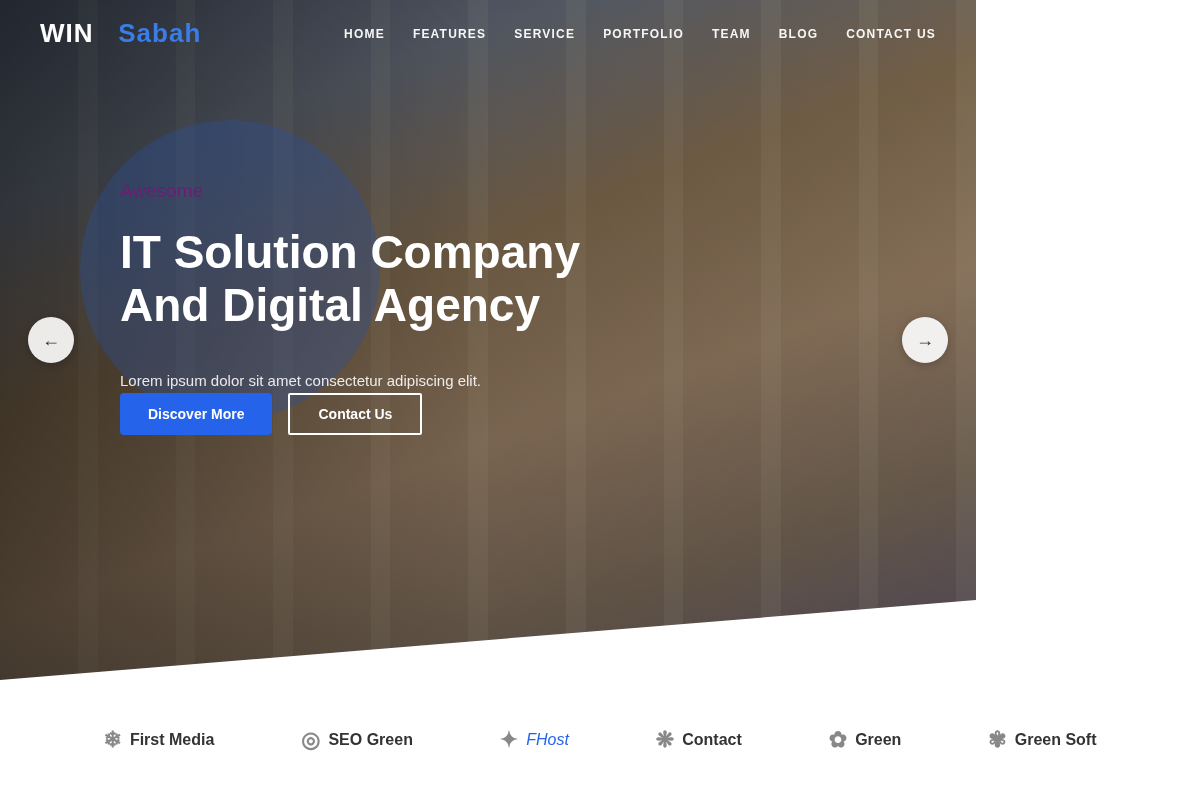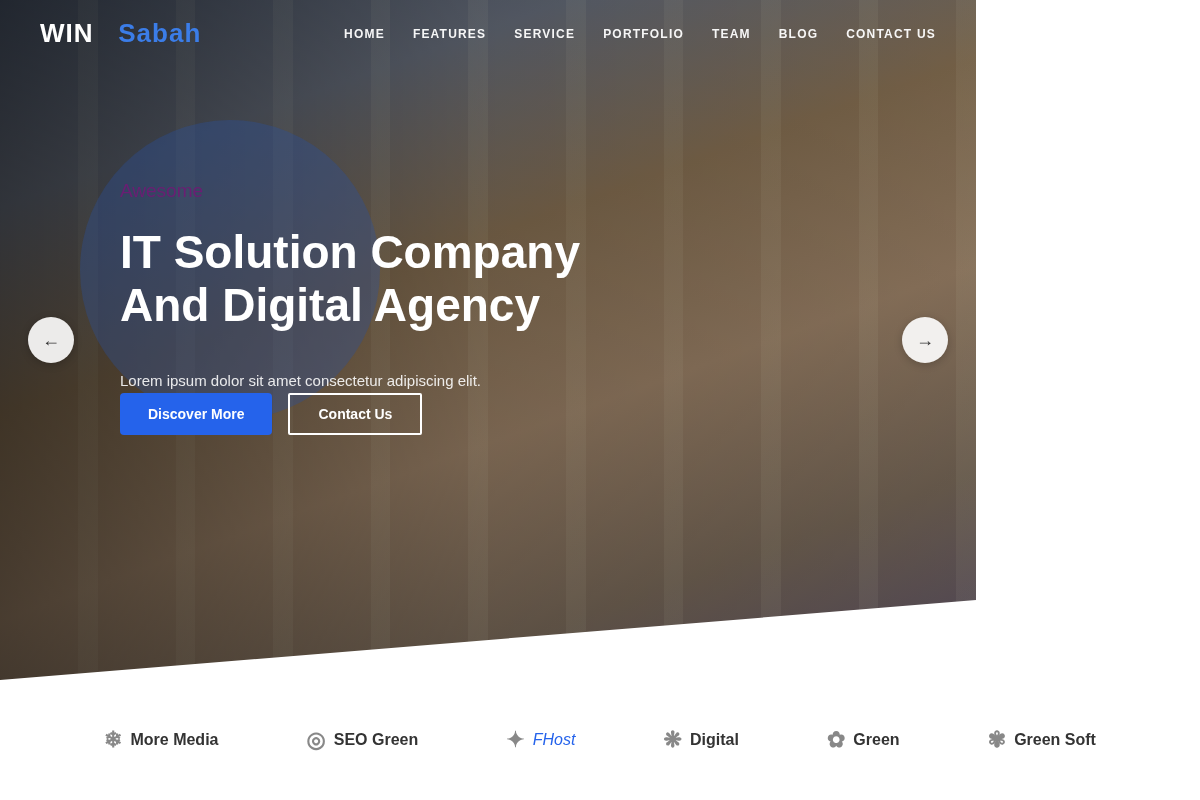--- a/index.html
+++ b/index.html
@@ -247,33 +247,33 @@
   <div class="hero-diagonal">
     <svg viewBox="0 0 1200 120" preserveAspectRatio="none" xmlns="http://www.w3.org/2000/svg">
       <polygon points="0,120 1200,40 1200,120" fill="white"></polygon>
     </svg>
   </div>
 </div>
 
 <div class="brands" id="brands-section">
     <div class="brand-item">
       <span class="brand-icon">❄</span>
-      <span class="brand-name">More Media</span>
+      <span class="brand-name">First Media</span>
     </div>
     <div class="brand-item">
       <span class="brand-icon">◎</span>
       <span class="brand-name">SEO Green</span>
     </div>
     <div class="brand-item">
       <span class="brand-icon">✦</span>
       <span class="brand-name styled">FHost</span>
     </div>
     <div class="brand-item">
       <span class="brand-icon">❋</span>
-      <span class="brand-name">Digital</span>
+      <span class="brand-name">Contact</span>
     </div>
     <div class="brand-item">
       <span class="brand-icon">✿</span>
       <span class="brand-name">Green</span>
     </div>
     <div class="brand-item">
       <span class="brand-icon">✾</span>
       <span class="brand-name">Green Soft</span>
     </div>
   </div>

